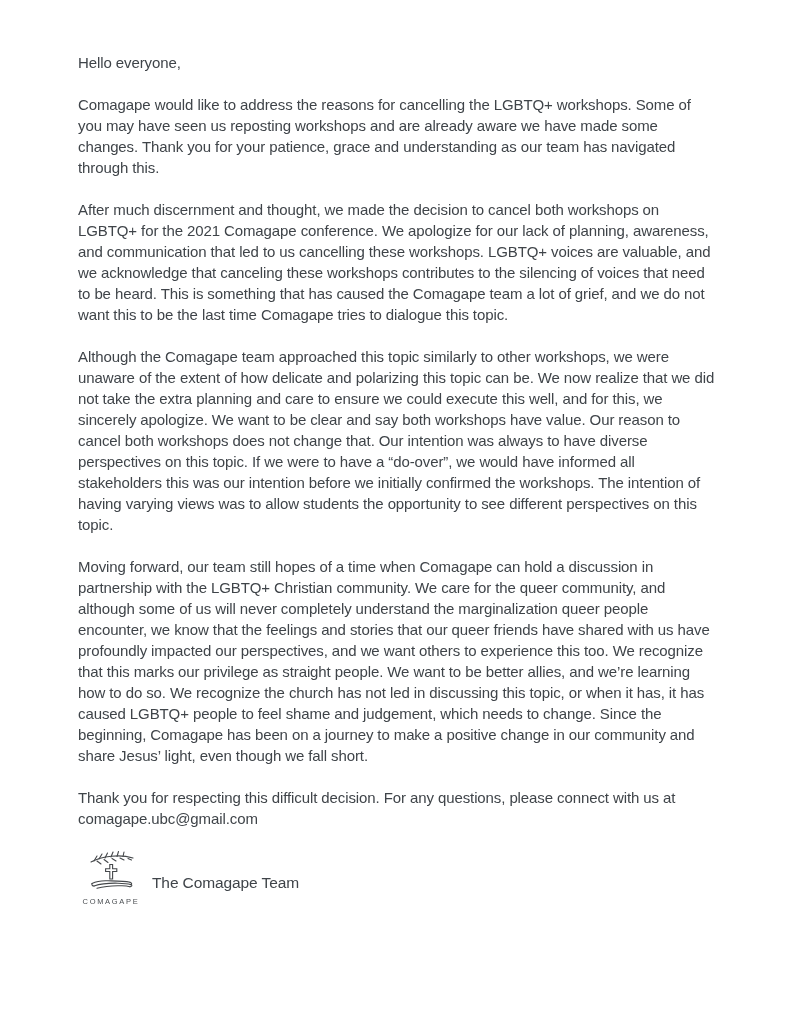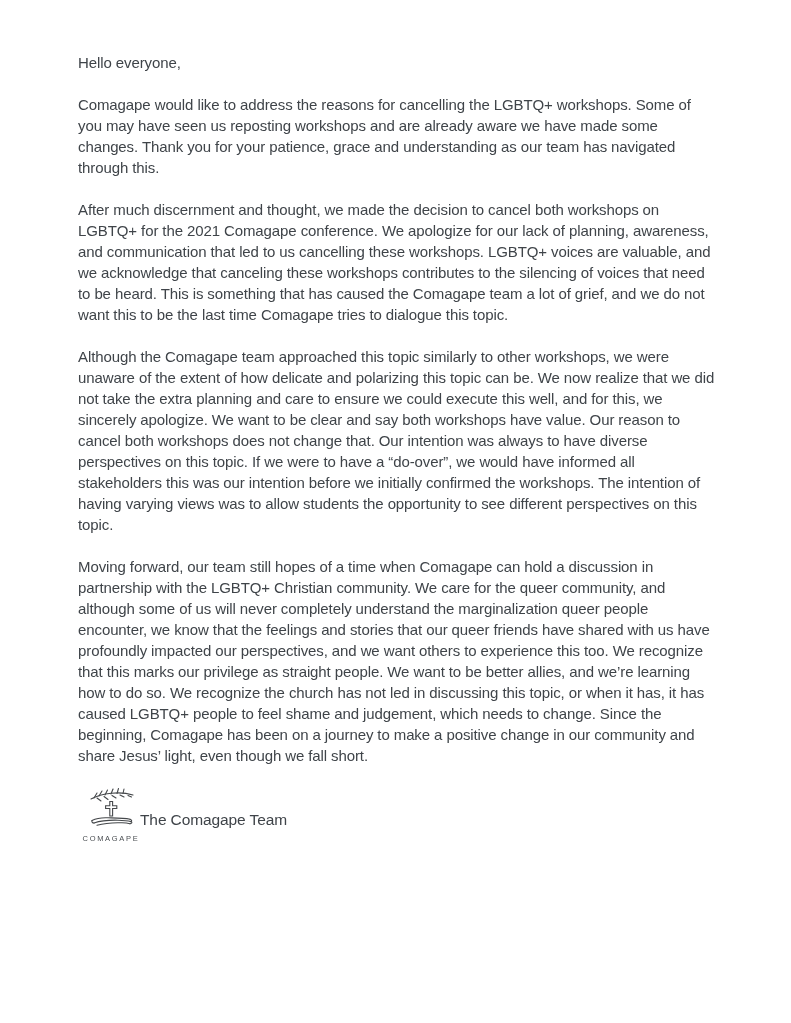--- a/index.html
+++ b/index.html
@@ -43,21 +43,21 @@
   }
   .logo-wordmark {
     font-size: 7.5px;
     line-height: 9px;
     letter-spacing: 1.7px;
     color: #4a4e52;
     margin-top: 2px;
     white-space: nowrap;
   }
   .team-name {
-    margin-left: 0;
+    margin-left: 12px;
     padding-bottom: 13px;
     font-size: 15.5px;
     color: #3f4449;
   }
 </style>
 </head>
 <body>
 
 <div class="page">
   <div class="letter">
@@ -65,20 +65,21 @@
     <p>Hello everyone,</p>
 
     <p>Comagape would like to address the reasons for cancelling the LGBTQ+ workshops. Some of you may have seen us reposting workshops and are already aware we have made some changes. Thank you for your patience, grace and understanding as our team has navigated through this.</p>
 
     <p>After much discernment and thought, we made the decision to cancel both workshops on LGBTQ+ for the 2021 Comagape conference. We apologize for our lack of planning, awareness, and communication that led to us cancelling these workshops. LGBTQ+ voices are valuable, and we acknowledge that canceling these workshops contributes to the silencing of voices that need to be heard. This is something that has caused the Comagape team a lot of grief, and we do not want this to be the last time Comagape tries to dialogue this topic.</p>
 
     <p>Although the Comagape team approached this topic similarly to other workshops, we were unaware of the extent of how delicate and polarizing this topic can be. We now realize that we did not take the extra planning and care to ensure we could execute this well, and for this, we sincerely apologize. We want to be clear and say both workshops have value. Our reason to cancel both workshops does not change that. Our intention was always to have diverse perspectives on this topic. If we were to have a “do-over”, we would have informed all stakeholders this was our intention before we initially confirmed the workshops. The intention of having varying views was to allow students the opportunity to see different perspectives on this topic.</p>
 
     <p>Moving forward, our team still hopes of a time when Comagape can hold a discussion in partnership with the LGBTQ+ Christian community. We care for the queer community, and although some of us will never completely understand the marginalization queer people encounter, we know that the feelings and stories that our queer friends have shared with us have profoundly impacted our perspectives, and we want others to experience this too. We recognize that this marks our privilege as straight people. We want to be better allies, and we’re learning how to do so. We recognize the church has not led in discussing this topic, or when it has, it has caused LGBTQ+ people to feel shame and judgement, which needs to change. Since the beginning, Comagape has been on a journey to make a positive change in our community and share Jesus’ light, even though we fall short.</p>
 
+    <p><span>Thank you for respecting this difficult decision. For any questions, please connect with us at</span> <span>comagape.ubc@gmail.com</span></p>
 
 
     <div class="signature">
       <div class="logo">
         <span>
           <svg width="54" height="40" viewBox="0 0 54 40" xmlns="http://www.w3.org/2000/svg">
             <g stroke="#45484b" fill="none" stroke-width="1.1" stroke-linecap="round">
 
               <path d="M7,12 C18,6 36,4 49,8"></path>
 

